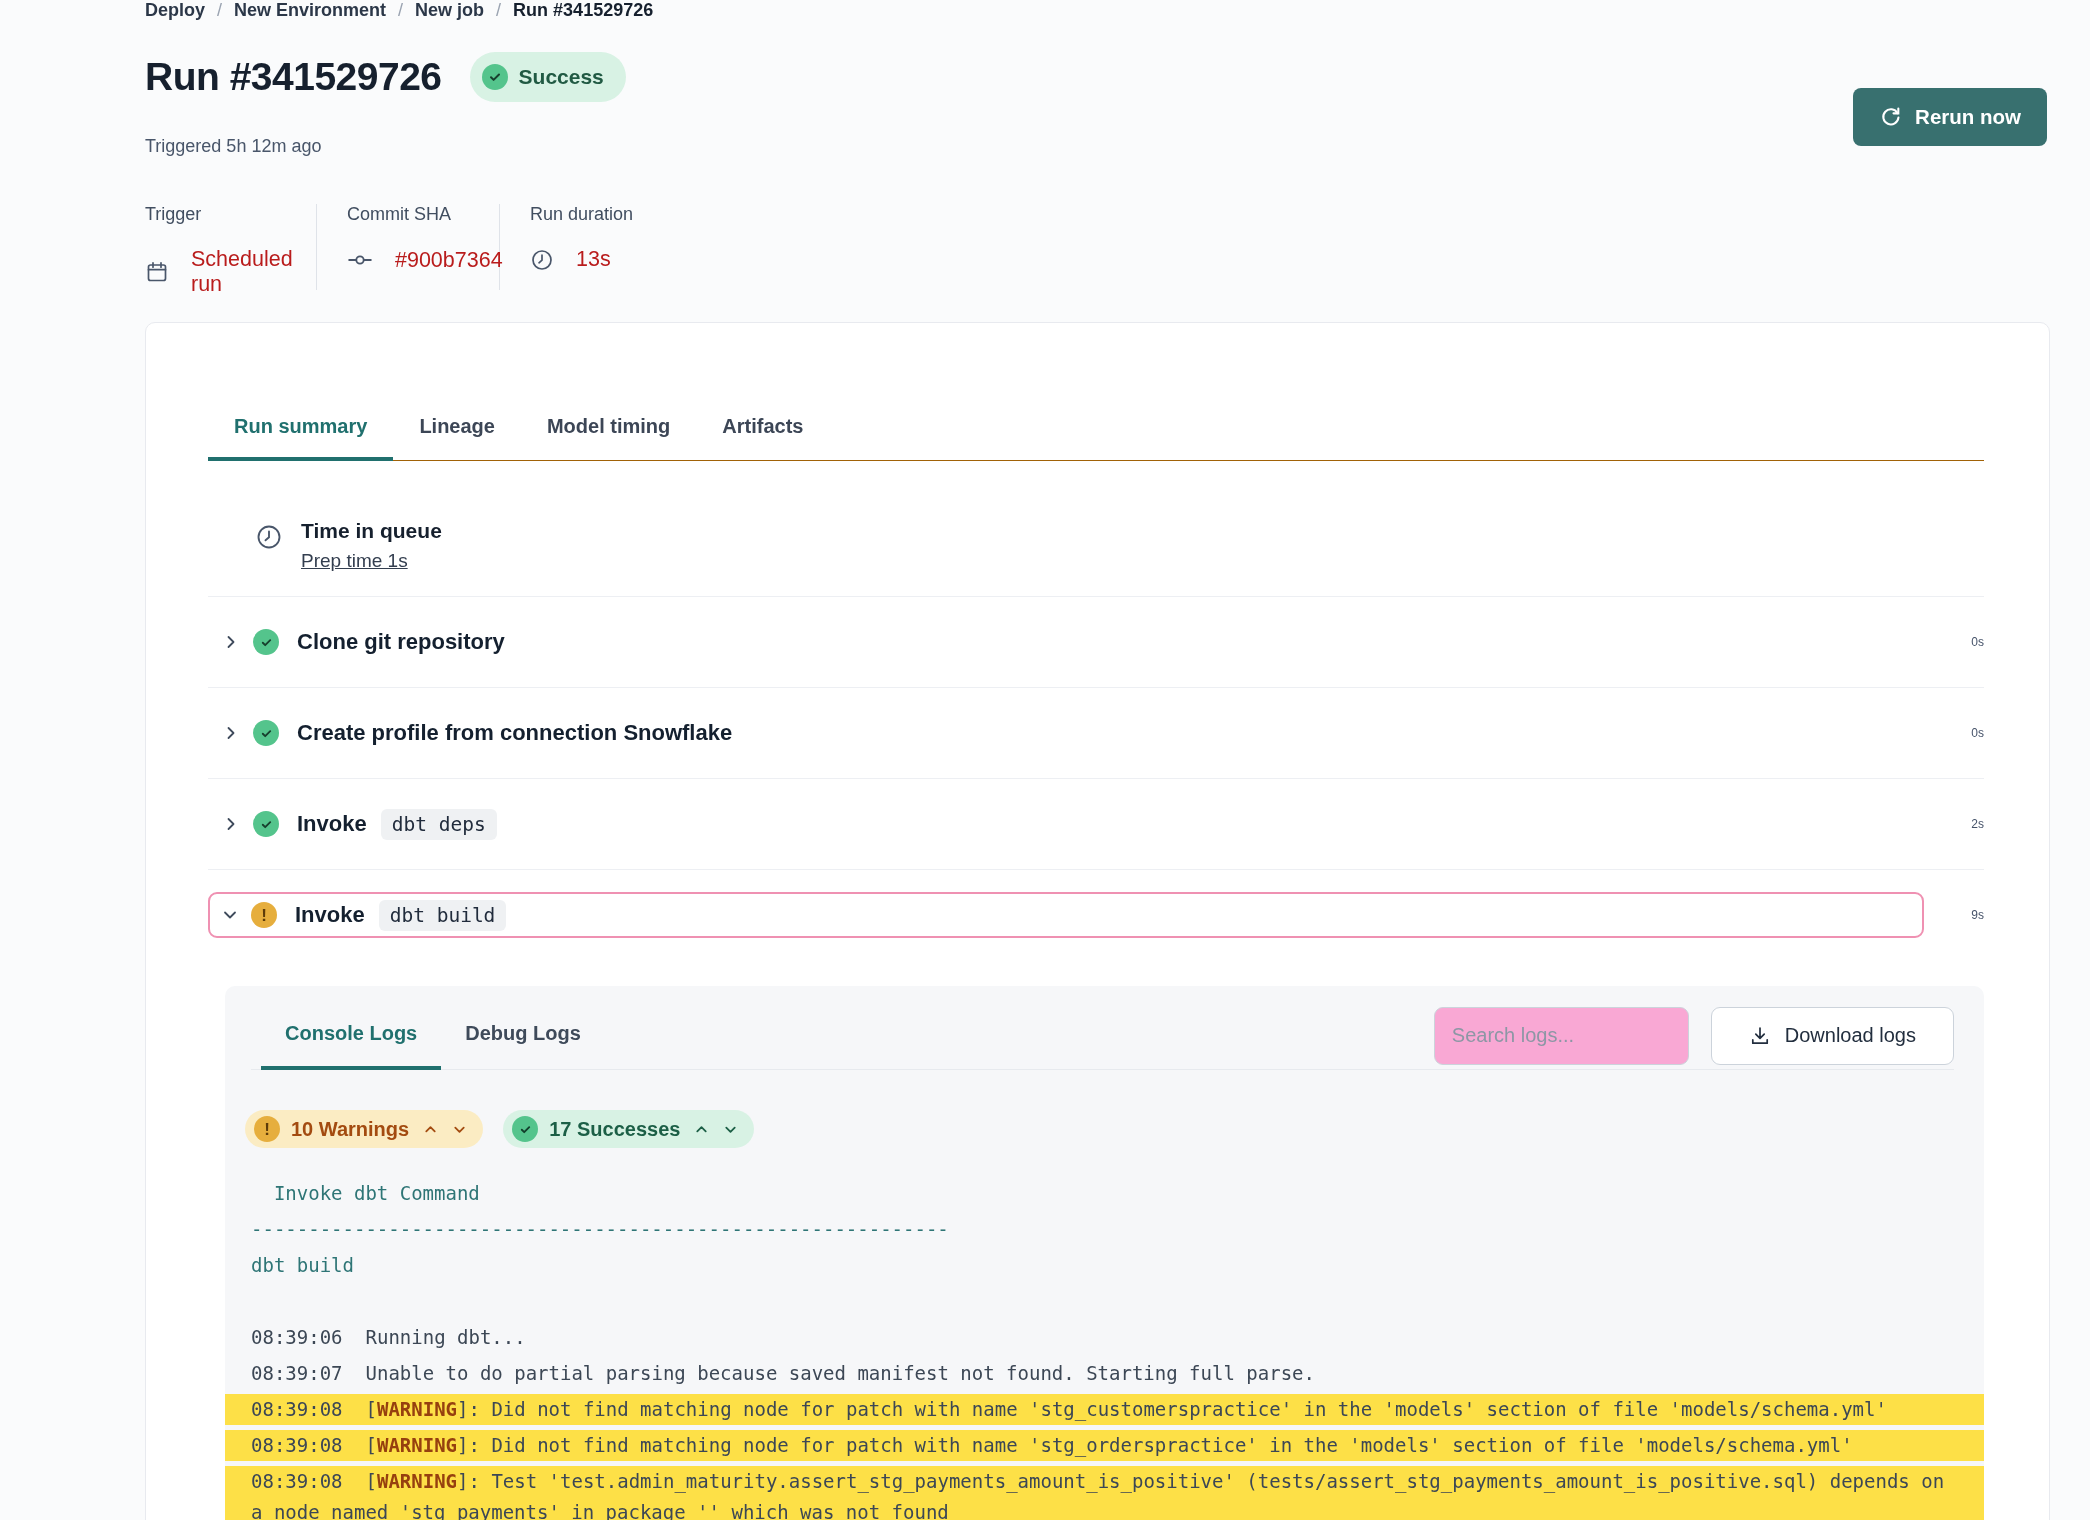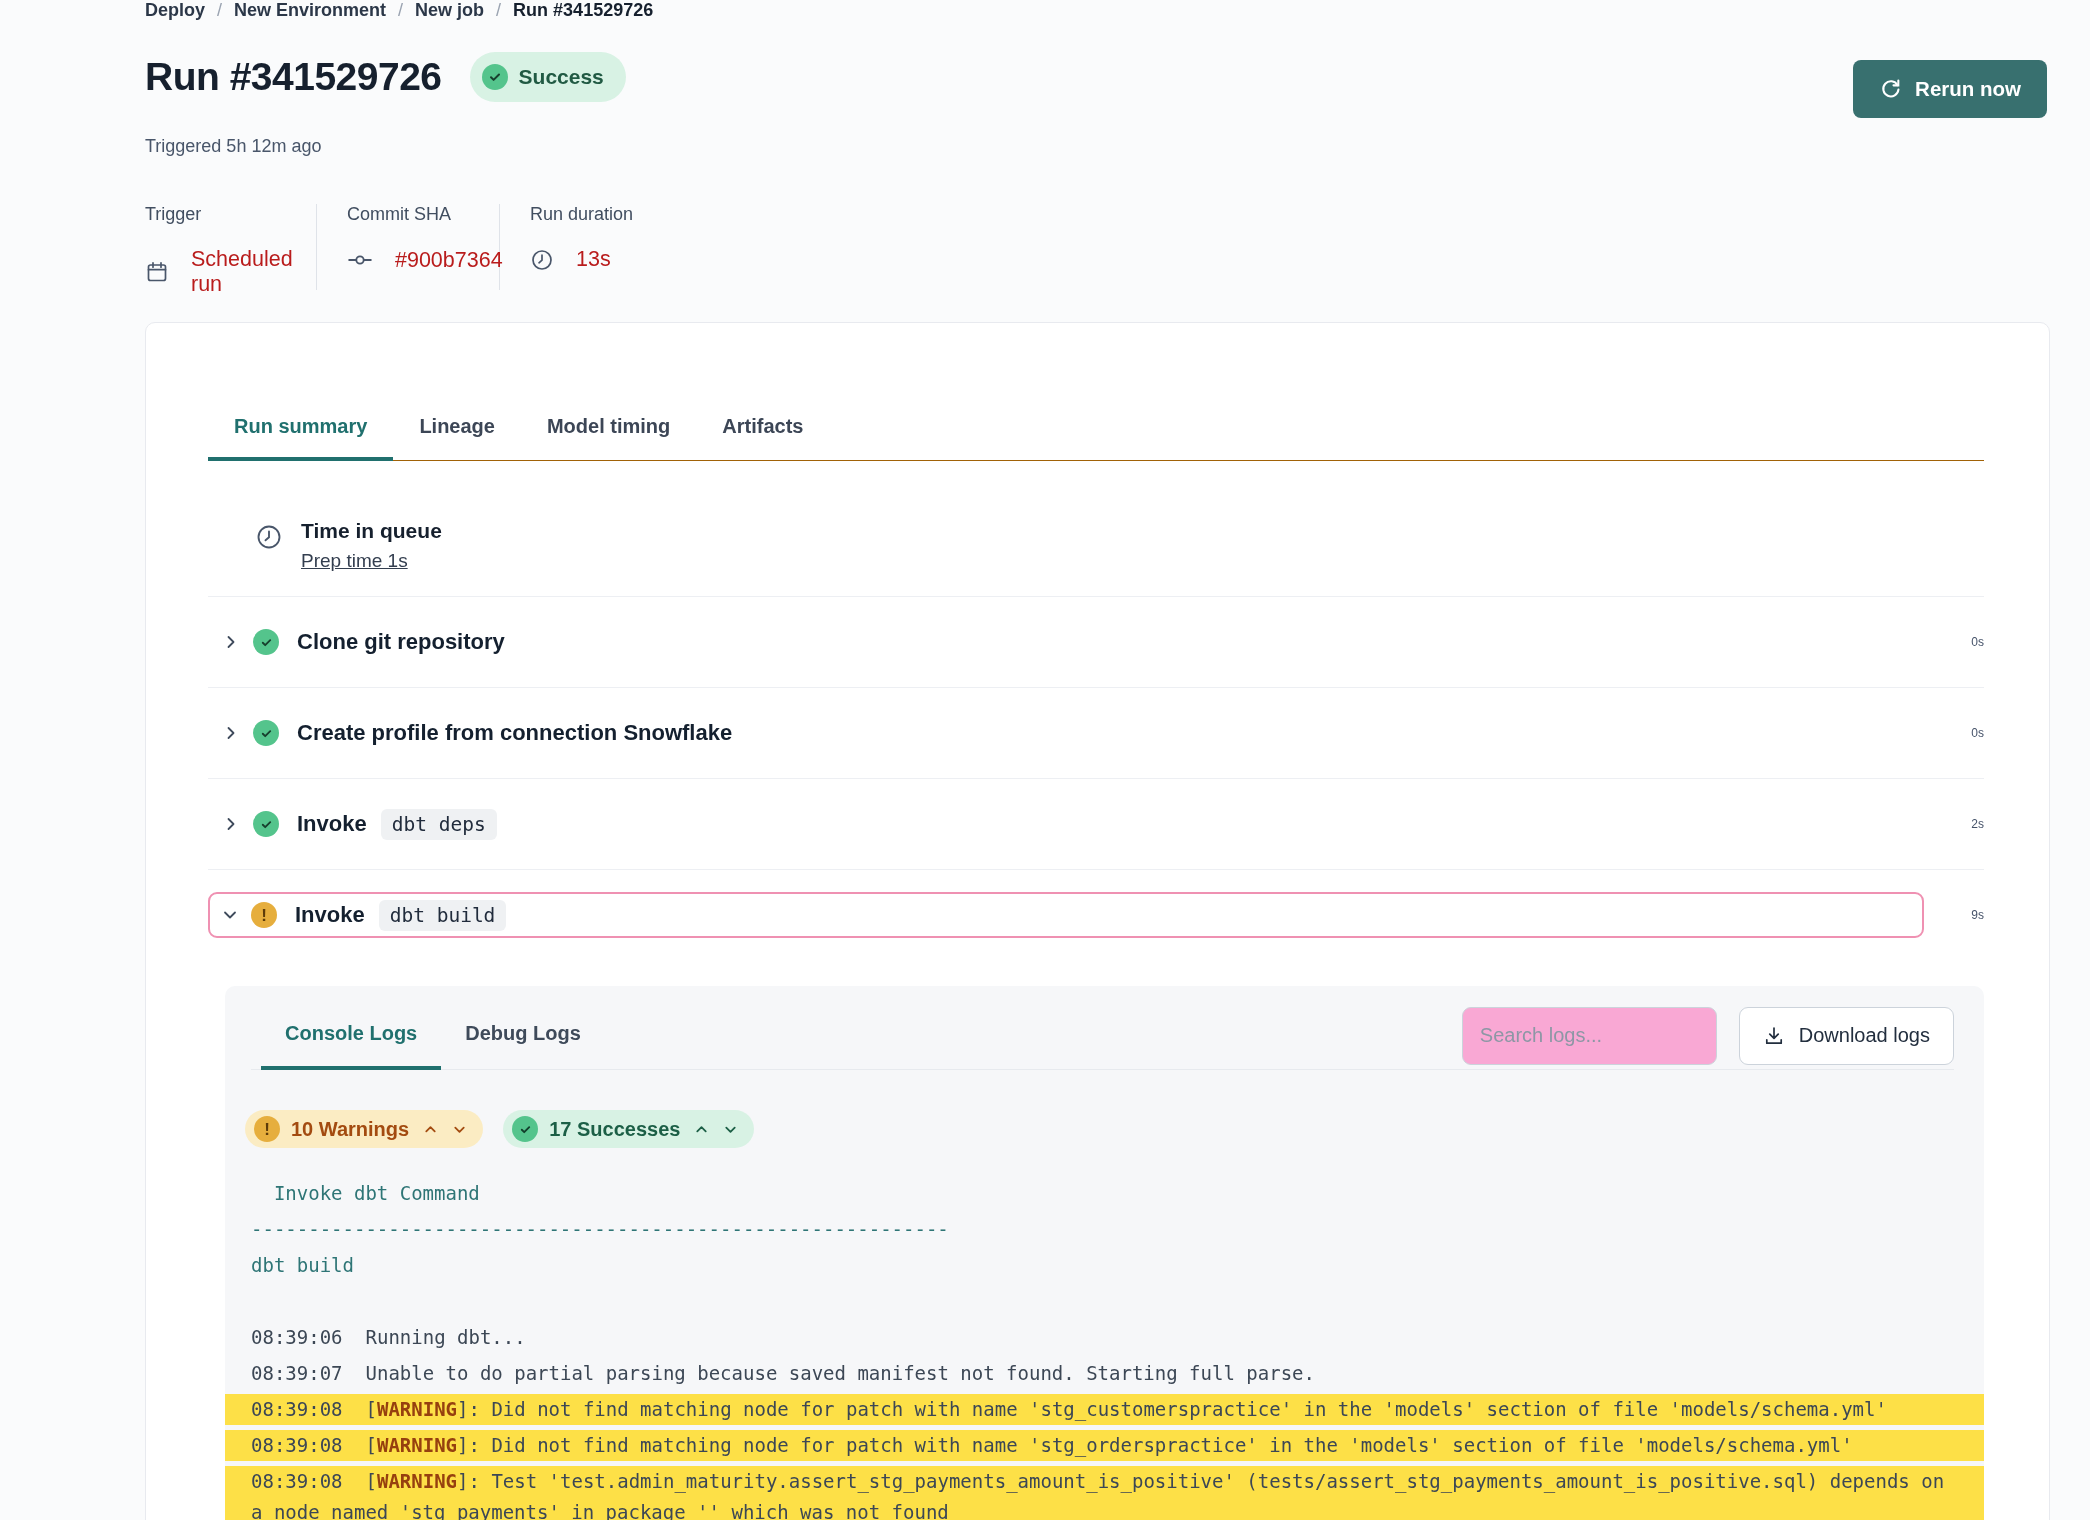--- a/index.html
+++ b/index.html
@@ -16,21 +16,21 @@
   .title-row { position:absolute; left:145px; top:52px; display:flex; align-items:center; gap:28px; }
   .run-title { font-size:39px; font-weight:700; letter-spacing:-0.5px; color:#16202e; }
   .status-badge { display:inline-flex; align-items:center; gap:11px; height:50px; padding:0 22px 0 12px;
     border-radius:25px; background:#d8f2e4; color:#215a43; font-size:21px; font-weight:600; }
   .circle { border-radius:50%; display:inline-flex; align-items:center; justify-content:center; flex:none; }
   .c-green { background:#54c48c; }
   .c-amber { background:#e6ae3d; }
   .c26 { width:26px; height:26px; }
   .excl { color:#5d3b09; font-weight:700; font-size:17px; line-height:1; }
   .triggered { position:absolute; left:145px; top:136px; font-size:18px; color:#49566a; }
-  .rerun-btn { position:absolute; right:43px; top:60px; height:58px; display:inline-flex; align-items:center; gap:13px;
+  .rerun-btn { position:absolute; right:43px; top:88px; height:58px; display:inline-flex; align-items:center; gap:13px;
     padding:0 26px; border:none; border-radius:8px; background:#38706f; color:#ffffff; font-size:20.5px; font-weight:600;
     font-family:inherit; cursor:pointer; }
   
   .meta { position:absolute; left:145px; top:204px; display:flex; height:86px; }
   .m-col { display:flex; flex-direction:column; }
   .m-col1 { width:172px; border-right:1px solid #dfe3e9; }
   .m-col2 { width:183px; padding-left:30px; border-right:1px solid #dfe3e9; }
   .m-col3 { padding-left:30px; }
   .m-label { font-size:18px; color:#414e60; }
   .m-value { margin-top:22px; display:flex; align-items:center; gap:22px; font-size:21.5px; color:#b91c1c; }
@@ -61,21 +61,21 @@
   .log-panel { margin:48px 0 0 17px; height:560px; background:#f6f7f9; border-radius:10px;
     padding:16px 30px 40px 26px; }
   .log-toolbar { display:flex; align-items:center; border-bottom:1px solid #e7eaee; }
   .log-tabs { display:flex; margin-left:10px; }
   .ltab { padding:20px 24px 24px; font-size:20px; font-weight:600; color:#3e4a5a; cursor:pointer; }
   .ltab.active { color:#20706e; font-weight:700; border-bottom:4px solid #20706e; margin-bottom:-1px; padding-bottom:20px; }
   .log-actions { margin-left:auto; display:flex; align-items:center; gap:22px; }
   .search-input { width:255px; height:58px; border:1px solid #ccd3db; border-radius:9px; background:#f9a8d4;
     font-family:inherit; font-size:20px; color:#16202e; padding:0 17px; outline:none; }
   .search-input::placeholder { color:#8d97a5; }
-  .dl-btn { height:58px; display:inline-flex; align-items:center; gap:14px; padding:0 23px; background:#fff;
+  .dl-btn { height:58px; display:inline-flex; align-items:center; gap:14px; padding:0 37px; background:#fff;
     border:1px solid #ccd3db; border-radius:9px; font-family:inherit; font-size:20px; color:#222e3e; cursor:pointer; }
   .badges-row { display:flex; align-items:center; gap:20px; margin-top:40px; margin-left:-6px; }
   .pill { display:inline-flex; align-items:center; gap:11px; height:38px; border-radius:19px; padding:0 16px 0 9px;
     font-size:20px; font-weight:700; }
   .pill .circle { width:26px; height:26px; }
   .pill-warn { background:#fbecc3; color:#a34b10; }
   .pill-ok { background:#d8f2e4; color:#1c5f46; }
   .pill .pchev { display:inline-flex; cursor:pointer; margin-left:3px; }
   .log-lines { margin-top:30px; font-family:"DejaVu Sans Mono","Liberation Mono",monospace; font-size:19px;
     line-height:31px; color:#3c4755; }

